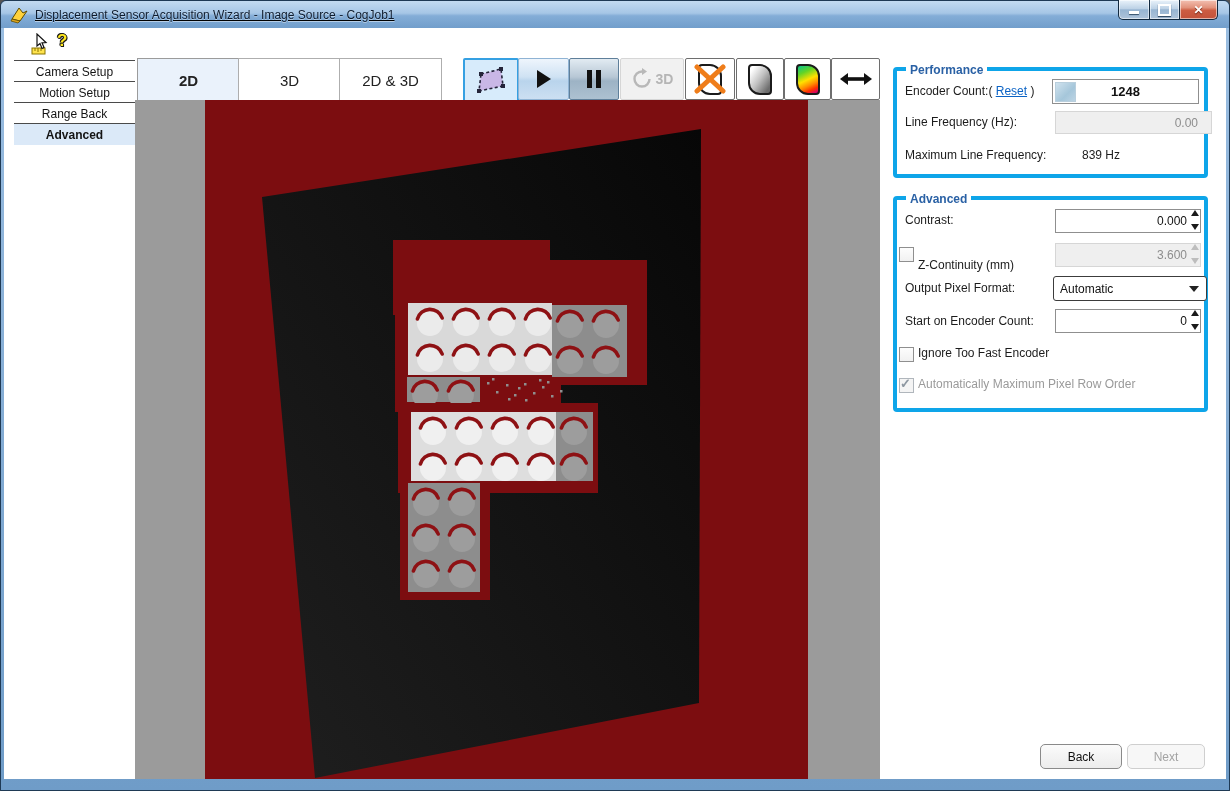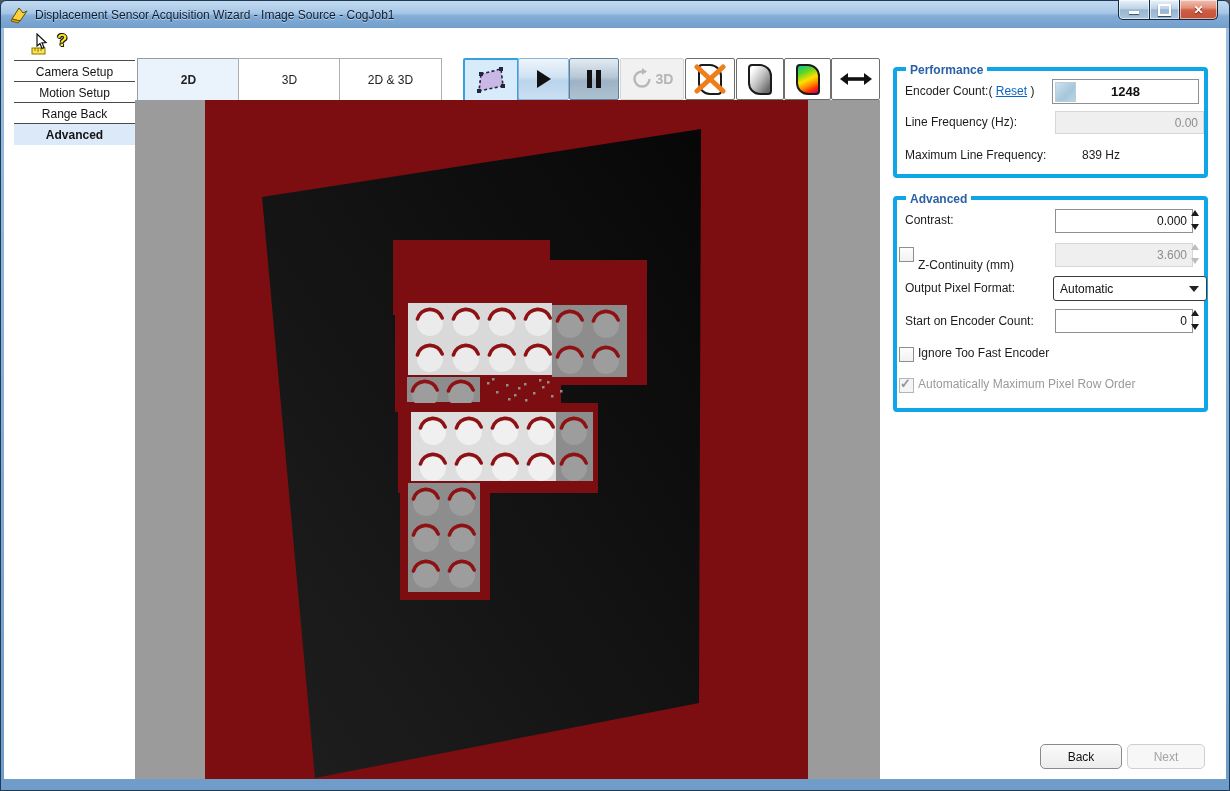--- a/index.html
+++ b/index.html
@@ -2,21 +2,21 @@
 <html><head>
 <meta charset="utf-8">
 <style>
   html,body{margin:0;padding:0;overflow:hidden;}
   body{width:1230px;height:791px;position:relative;font-family:"Liberation Sans",sans-serif;background:#555;}
   .abs{position:absolute;}
   
   .frame{position:absolute;inset:0;background:linear-gradient(#9cbfe2,#6f9cc8);border:1px solid #1f3a55;border-radius:6px 6px 0 0;}
   .titlebar{position:absolute;left:1px;top:1px;right:1px;height:27px;border-radius:6px 6px 0 0;
     background:linear-gradient(#c3dbf1 0%,#a6c6e6 45%,#84add7 55%,#719ecb 100%);
-    display:flex;align-items:center;}
+    display:flex;align-items:center;text-decoration:underline;}
   .title-text{font-size:12px;color:#0d1b2e;margin-left:7px;white-space:nowrap;text-shadow:0 1px 0 rgba(255,255,255,.45);}
   .app-icon{margin-left:9px;flex:0 0 auto;}
   .winbtns{position:absolute;top:0;right:12px;display:flex;}
   .winbtn{height:19px;border:1px solid #12293f;border-top:none;display:flex;align-items:center;justify-content:center;
     background:linear-gradient(#eaf3fb,#bdd2e6 45%,#97b5d2 52%,#aec3da);box-shadow:inset 0 0 0 1px rgba(255,255,255,.55);}
   .winbtn.min{width:30px;border-radius:0 0 0 5px;}
   .winbtn.max{width:29px;border-left:none;border-right:none;}
   .winbtn.close{width:37px;border-radius:0 0 5px 0;
     background:linear-gradient(#f3c0b2 0%,#e2927c 40%,#cc5c42 55%,#c3523a 100%);}
   .glyph-min{width:10px;height:3px;background:#fff;box-shadow:0 1px 1px #35506b;margin-top:5px;}
@@ -25,42 +25,42 @@
   .client{position:absolute;left:4px;top:28px;width:1222px;height:751px;background:#fff;}
   
   .help-q{position:absolute;left:57px;top:31px;font-size:17px;font-weight:bold;color:#ffe81e;
     text-shadow:1px 0 #1a1a1a,-1px 0 #1a1a1a,0 1px #1a1a1a,0 -1px #1a1a1a,1px 1px #1a1a1a,-1px -1px #1a1a1a;}
   
   .side-item{position:absolute;left:14px;width:121px;height:21px;border-top:1px solid #4a4a4a;
     font-size:12px;color:#141414;display:flex;align-items:center;justify-content:center;cursor:default;}
   .side-item.active{background:#dbe9f8;font-weight:bold;}
   
   .tab{position:absolute;top:58px;height:42px;width:101px;background:#fff;border:1px solid #aeaeae;
-    display:flex;align-items:center;justify-content:center;font-size:12px;color:#222;}
+    display:flex;align-items:center;justify-content:center;font-size:15px;color:#222;}
   .tab.sel{background:#eaf2fb;border-color:#9b9b9b;font-weight:bold;}
   
   .vbtn{position:absolute;top:58px;height:40px;background:#fff;border:1px solid #6e6e6e;border-radius:2px;
     display:flex;align-items:center;justify-content:center;}
   .vbtn.sel{border:2px solid #35a0e2;background:#d7ebfb;}
   .vbtn.lite{background:linear-gradient(#eef5fc,#cfe2f3 45%,#b9d4ec 55%,#ccdff2);border-color:#8fb3d4;}
   .vbtn.pressed{background:linear-gradient(#e2ebf2,#b7c7d5 45%,#9db3c5 55%,#adc1d1);border-color:#5f7f9a;}
   .vbtn.disabled{background:#f1f1f1;border-color:#d6d6d6;}
   .page{width:20px;height:27px;border:2px solid #1b1b1b;border-radius:4px 12px 4px 12px;background:#fff;}
   .page.grad-gray{background:linear-gradient(125deg,#ffffff 12%,#c0c0c0 50%,#6c6c6c 88%);}
   .page.grad-rainbow{background:linear-gradient(155deg,#18c87d 4%,#62d426 25%,#ffe000 50%,#ff8d00 68%,#ff3000 83%,#d4006a 96%);}
   .rot3d-label{font-size:14px;font-weight:bold;color:#b5b5b5;margin-left:3px;}
   
   .groupbox{position:absolute;left:893px;width:307px;border:4px solid #0ea5e9;border-radius:4px;background:#fff;}
   .legend{position:absolute;left:9px;top:-8px;background:#fff;padding:0 4px;font-size:12px;font-weight:bold;color:#2a61a5;}
   .lbl{position:absolute;font-size:12px;color:#1c1c1c;white-space:nowrap;}
   .lbl.dim{color:#9a9a9a;}
   .val{position:absolute;font-size:12px;color:#1c1c1c;white-space:nowrap;}
   .field{position:absolute;border:1px solid #8f8f8f;background:#fff;font-size:12px;color:#111;
     display:flex;align-items:center;}
-  .field.right{justify-content:flex-end;padding-right:5px;}
+  .field.right{justify-content:flex-end;padding-right:13px;}
   .field.center{justify-content:center;}
   .field.disabled{background:#efefef;border-color:#d6d6d6;color:#8d8d8d;}
   .chip{position:absolute;left:2px;top:2px;width:19px;height:18px;
     background:linear-gradient(135deg,#cfe2ee,#a5c6da 60%,#bcd4e4);border:1px solid #b9cfdd;}
   .spincol{position:absolute;width:13px;height:20px;display:flex;flex-direction:column;align-items:center;justify-content:space-between;}
   .tri-up{width:0;height:0;border-left:4px solid transparent;border-right:4px solid transparent;border-bottom:6px solid #1a1a1a;}
   .tri-down{width:0;height:0;border-left:4px solid transparent;border-right:4px solid transparent;border-top:6px solid #1a1a1a;}
   .spincol.dim .tri-up{border-bottom-color:#bdbdbd;}
   .spincol.dim .tri-down{border-top-color:#bdbdbd;}
   .combo{position:absolute;border:1px solid #3c3c3c;border-radius:3px;background:#fff;font-size:12px;color:#111;

